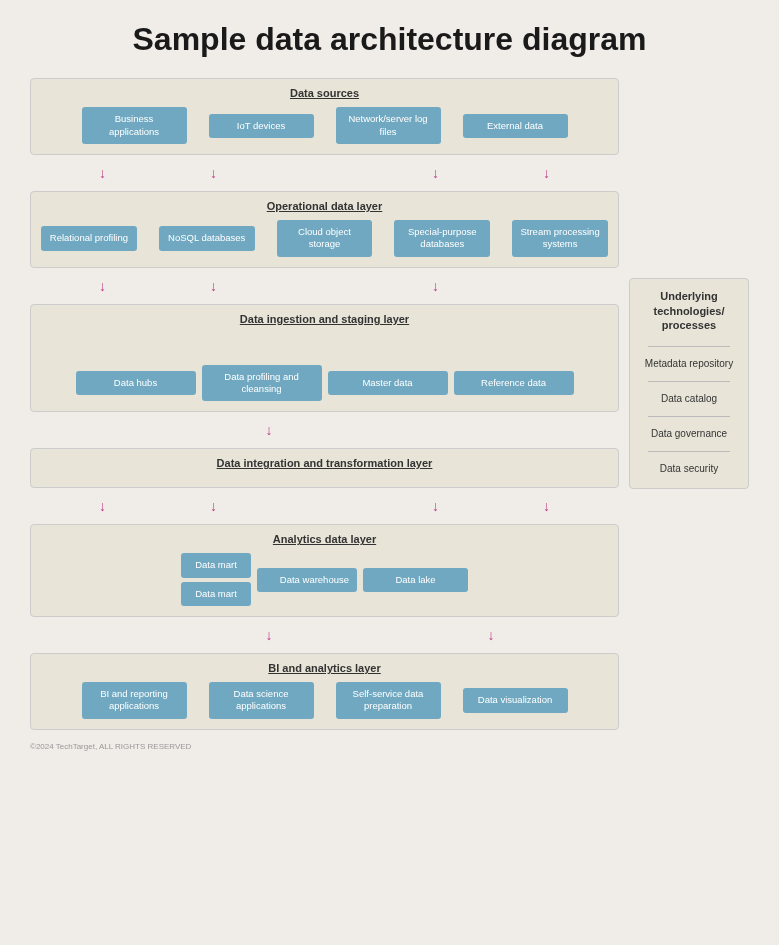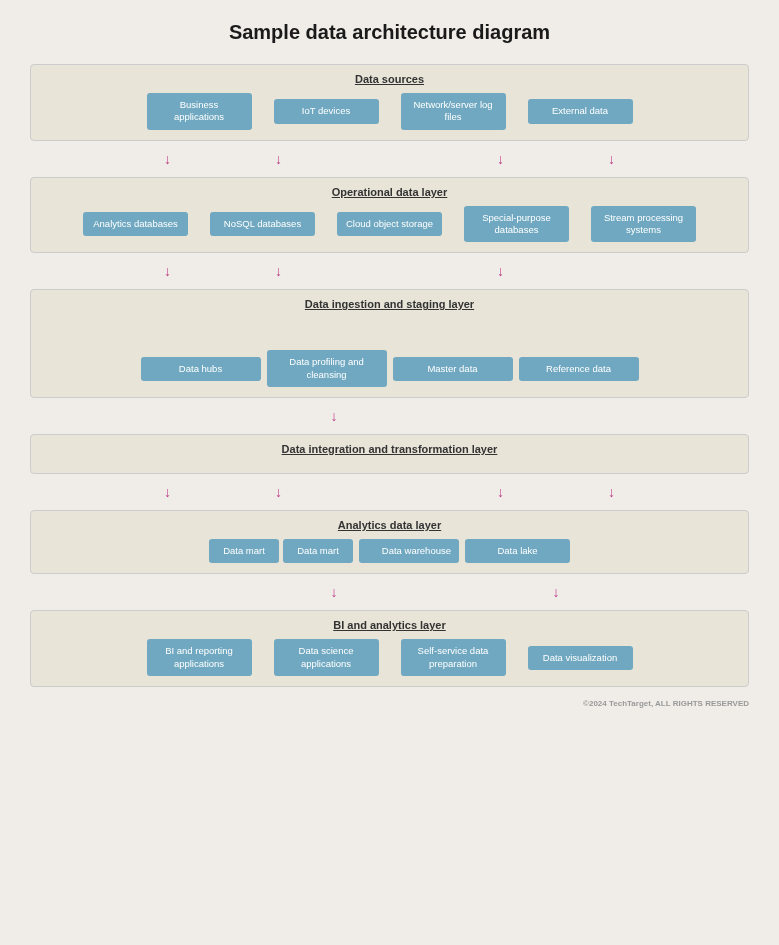--- a/index.html
+++ b/index.html
@@ -7,21 +7,21 @@
       background: #f0ede8;
       font-family: Arial, sans-serif;
       width: 779px;
       min-height: 945px;
       display: flex;
       flex-direction: column;
       align-items: center;
       padding: 20px 30px 30px;
     }
     .page-title {
-      font-size: 20px;
+      font-size: 32px;
       font-weight: 900;
       color: #1a1a1a;
       margin-bottom: 20px;
       line-height: 1.2;
     }
     .main-container {
       display: flex;
       gap: 10px;
       width: 100%;
     }
@@ -128,35 +128,34 @@
     }
     
     .analytics-inner {
       display: flex;
       gap: 6px;
       align-items: center;
       justify-content: center;
     }
     .data-mart-stack {
       display: flex;
-      flex-direction: row;
+      flex-direction: column;
       gap: 4px;
     }
     .data-mart-stack .node {
       min-width: 70px;
       max-width: 80px;
       flex: none;
     }
     .watermark {
       font-size: 8px;
       color: #999;
-      text-align: right;
+      text-align: left;
       width: 100%;
       margin-top: 4px;
-      font-weight: bold;
     }
   </style>
 </head>
 <body>
 
 <h1 class="page-title">Sample data architecture diagram</h1>
 
 <div class="main-container">
   <div class="diagram-area">
 
@@ -174,21 +173,21 @@
       <div class="arrow-slot">↓</div>
       <div class="arrow-slot">↓</div>
       <div class="arrow-slot"></div>
       <div class="arrow-slot">↓</div>
       <div class="arrow-slot">↓</div>
     </div>
 
     <div class="layer-box">
       <div class="layer-title">Operational data layer</div>
       <div class="nodes-row">
-        <div class="node">Analytics databases</div>
+        <div class="node">Relational profiling</div>
         <div class="node">NoSQL databases</div>
         <div class="node">Cloud object storage</div>
         <div class="node">Special-purpose databases</div>
         <div class="node">Stream processing systems</div>
       </div>
     </div>
 
     <div class="arrows-row">
       <div class="arrow-slot">↓</div>
       <div class="arrow-slot">↓</div>
@@ -251,13 +250,24 @@
         <div class="node">BI and reporting applications</div>
         <div class="node">Data science applications</div>
         <div class="node">Self-service data preparation</div>
         <div class="node">Data visualization</div>
       </div>
     </div>
 
     <div class="watermark">©2024 TechTarget, ALL RIGHTS RESERVED</div>
   </div>
 
+  <div class="side-panel">
+    <div class="side-panel-title">Underlying technologies/ processes</div>
+    <div class="side-divider"></div>
+    <div class="side-item">Metadata repository</div>
+    <div class="side-divider"></div>
+    <div class="side-item">Data catalog</div>
+    <div class="side-divider"></div>
+    <div class="side-item">Data governance</div>
+    <div class="side-divider"></div>
+    <div class="side-item">Data security</div>
+  </div>
 </div>
 
 </body></html>

